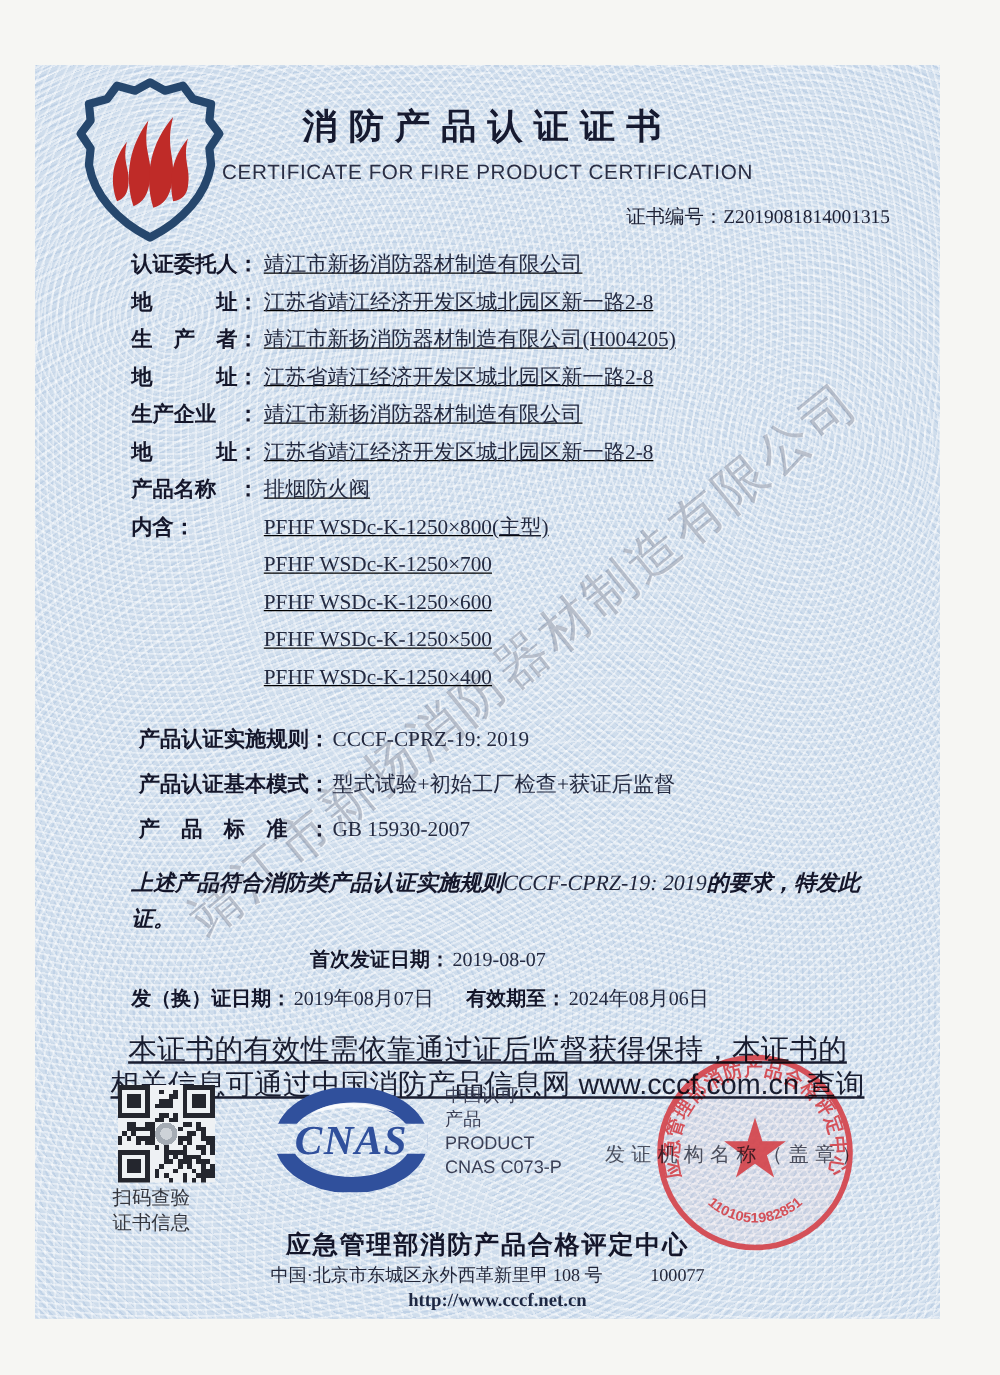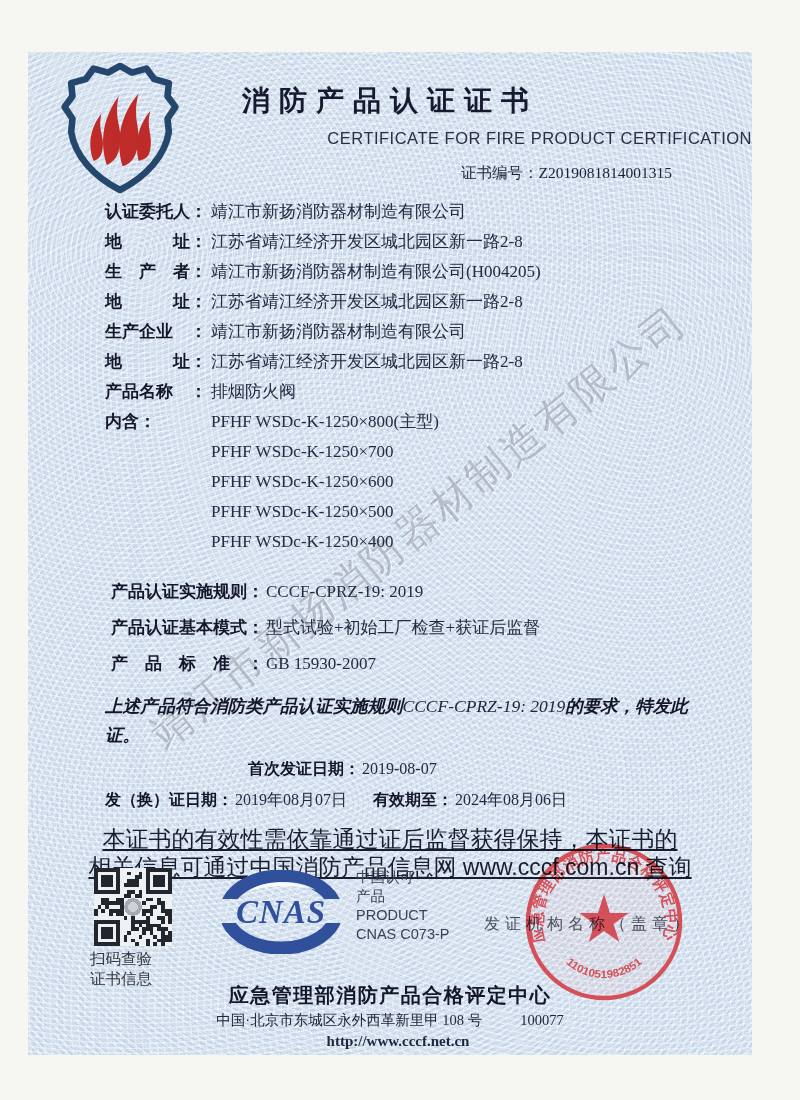--- a/index.html
+++ b/index.html
@@ -22,24 +22,24 @@
     transform:rotate(-39deg);transform-origin:center;
     font-size:42px;letter-spacing:3px;white-space:nowrap;
     color:rgba(103,113,134,.40);
     text-shadow:1px 1px 0 rgba(255,255,255,.55);
     font-weight:400;pointer-events:none;
   }
   .content{position:relative;z-index:2;height:100%;}
   .logo{position:absolute;left:26px;top:8px;width:132px;height:136px;}
   .title{margin:0;padding-top:30px;text-align:center;
     font-size:28px;font-weight:bold;letter-spacing:9px;color:#161a30;}
-  .subtitle{text-align:right;margin-top:9px;font-size:16.5px;color:#2a2e44;letter-spacing:.5px;}
-  .certno{ text-align:right;padding-right:80px;margin-top:15px;font-size:15.5px;color:#1d2136;
+  .subtitle{text-align:center;margin-top:9px;font-size:16.5px;color:#2a2e44;letter-spacing:.5px;}
+  .certno{ text-align:right;padding-right:40px;margin-top:15px;font-size:15.5px;color:#1d2136;
     font-family:"Liberation Serif","DejaVu Serif",serif;}
-  .fields{margin:13px 0 0 77px;}
+  .fields{margin:13px 0 0 77px;text-decoration:underline;}
   .row{height:30px;line-height:30px;font-size:17px;white-space:nowrap;}
   .lbl{display:inline-block;width:104px;font-weight:bold;color:#14162a;vertical-align:top;}
   .lbl.inner{}
   .lbl2{display:inline-block;width:159px;font-weight:bold;color:#14162a;vertical-align:top;text-align:right;}
   .val{font-family:"Liberation Serif","DejaVu Serif",serif;color:#242a40;padding-left:2px;}
   .sub{padding-left:104px;}
   .rules{margin:17px 0 0 77px;}
   .rules .row{height:36px;line-height:36px;}
   .statement{margin:10px 0 0 77px;width:600px;font-size:17.5px;line-height:29px;color:#14162a;font-style:italic;}
   .statement b{font-weight:bold;}

